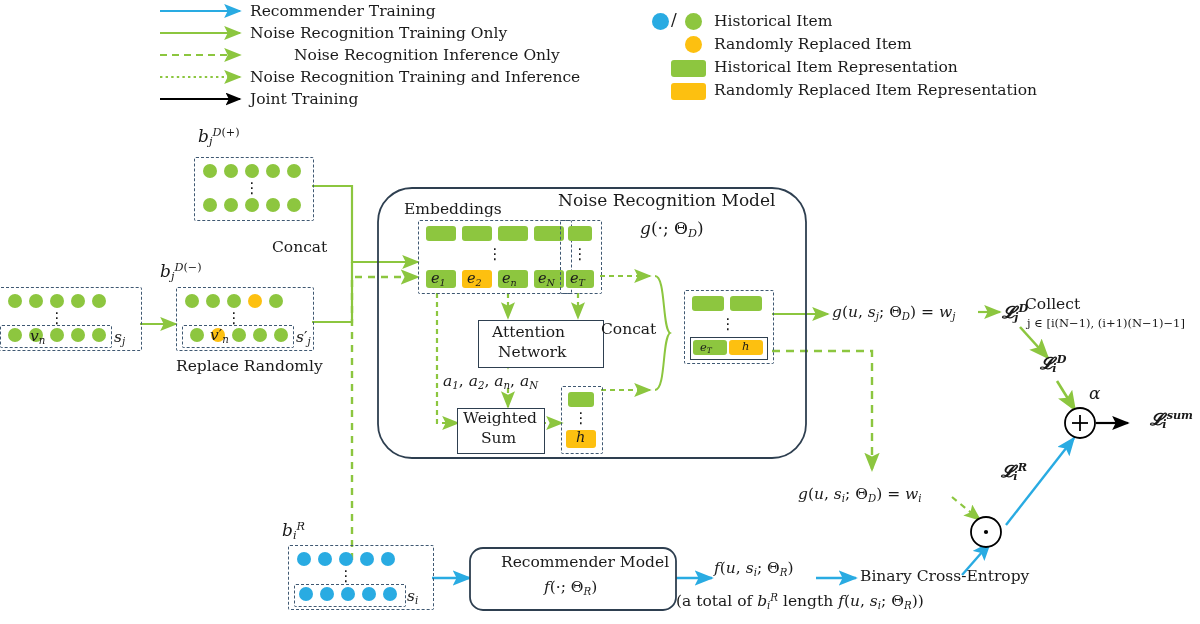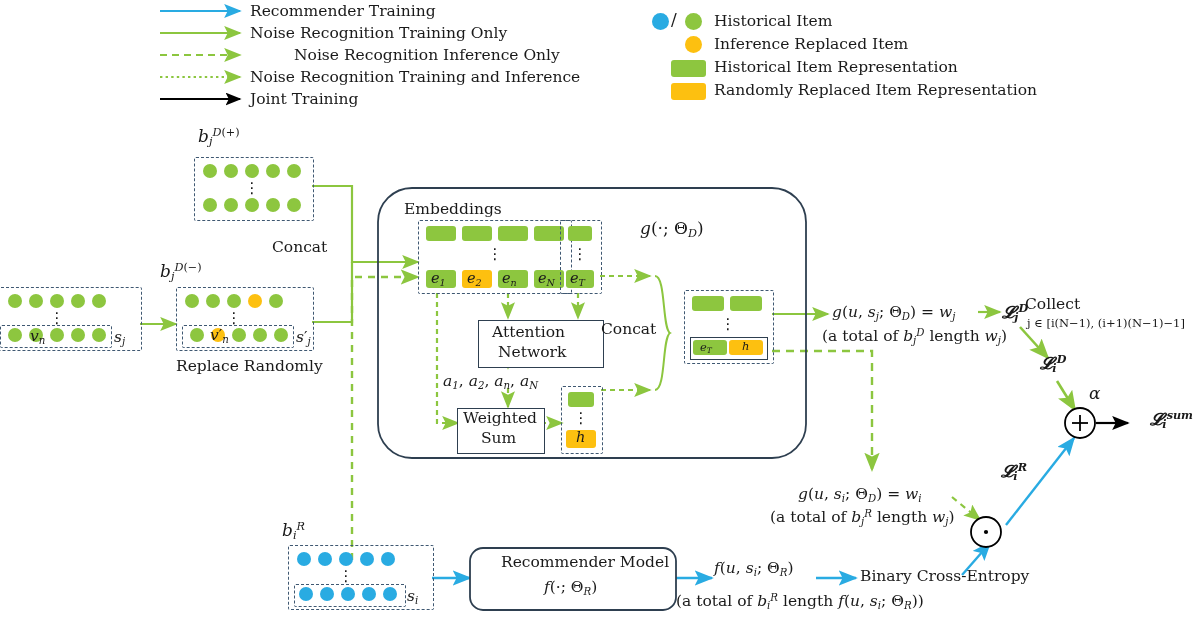--- a/index.html
+++ b/index.html
@@ -114,21 +114,21 @@
   <div class="lbl legend-txt" style="left:250px;top:46px;margin-left:44px;">Noise Recognition Inference Only</div>
   <div class="lbl legend-txt" style="left:250px;top:68px;">Noise Recognition Training and Inference</div>
   <div class="lbl legend-txt" style="left:250px;top:90px;">Joint Training</div>
 
   <div class="dot" style="left:652px;top:13px;width:17px;height:17px;background:#29ABE2;"></div>
   <div class="lbl" style="left:671px;top:9px;font-size:17px;">/</div>
   <div class="dot" style="left:685px;top:13px;width:17px;height:17px;background:#8DC63F;"></div>
   <div class="lbl legend-txt" style="left:714px;top:12px;">Historical Item</div>
 
   <div class="dot" style="left:685px;top:36px;width:17px;height:17px;background:#FDC010;"></div>
-  <div class="lbl legend-txt" style="left:714px;top:35px;">Inference Replaced Item</div>
+  <div class="lbl legend-txt" style="left:714px;top:35px;">Randomly Replaced Item</div>
 
   <div class="chip" style="left:671px;top:60px;width:35px;height:17px;background:#8DC63F;"></div>
   <div class="lbl legend-txt" style="left:714px;top:58px;text-align:right;">Historical Item Representation</div>
 
   <div class="chip" style="left:671px;top:83px;width:35px;height:17px;background:#FDC010;"></div>
   <div class="lbl legend-txt" style="left:714px;top:81px;">Randomly Replaced Item Representation</div>
 
   <div class="lbl lg" style="left:198px;top:126px;">
     <span class="mi">b</span><span class="sub">j</span><span class="sup"><span class="mi">D</span>(+)</span>
   </div>
@@ -184,20 +184,21 @@
   <div class="lbl md" style="left:210px;top:326px;">
     <span class="mi">v</span>′<span class="sub">n</span>
   </div>
   <div class="lbl md" style="left:296px;top:328px;">
     <span class="mi">s</span>′<span class="sub">j</span>
   </div>
   <div class="lbl md" style="left:176px;top:357px;">Replace Randomly</div>
 
   <div class="lbl md" style="left:272px;top:238px;">Concat</div>
 
+  <div class="lbl lg" style="left:558px;top:190px;">Noise Recognition Model</div>
   <div class="lbl lg" style="left:640px;top:218px;">
     <span class="mi">g</span>(·;&nbsp;Θ<span class="sub">D</span>)
   </div>
   <div class="lbl md" style="left:404px;top:200px;">Embeddings</div>
 
   <div class="dbox" style="left:418px;top:220px;width:152px;height:72px;"></div>
   <div class="chip" style="left:426px;top:226px;width:30px;height:15px;background:#8DC63F;"></div>
   <div class="chip" style="left:462px;top:226px;width:30px;height:15px;background:#8DC63F;"></div>
   <div class="chip" style="left:498px;top:226px;width:30px;height:15px;background:#8DC63F;"></div>
   <div class="chip" style="left:534px;top:226px;width:30px;height:15px;background:#8DC63F;"></div>
@@ -243,44 +244,38 @@
   <div class="vdots" style="left:720px;top:320px;width:16px;">⋮</div>
   <div class="sbox" style="left:690px;top:337px;width:76px;height:21px;"></div>
   <div class="chip" style="left:693px;top:340px;width:34px;height:15px;background:#8DC63F;"></div>
   <div class="chip" style="left:729px;top:340px;width:34px;height:15px;background:#FDC010;"></div>
   <div class="lbl tinytxt" style="left:700px;top:340px;"><span class="mi">e</span><span class="sub">T</span></div>
   <div class="lbl tinytxt" style="left:742px;top:339px;"><span class="mi">h</span></div>
 
   <div class="lbl md" style="left:832px;top:303px;">
     <span class="mi">g</span>(<span class="mi">u</span>,&nbsp;<span class="mi">s</span><span class="sub">j</span>;&nbsp;Θ<span class="sub">D</span>)&nbsp;=&nbsp;<span class="mi">w</span><span class="sub">j</span>
   </div>
-  <div class="lbl md" style="left:822px;top:327px;">
-    (a total of <span class="mi">b</span><span class="sub">j</span><span class="supn"><span class="mi">D</span></span> length <span class="mi">w</span><span class="sub">j</span>)
-  </div>
   <div class="lbl lg cal" style="left:1002px;top:301px;">
     𝓛<span class="sub">j</span><span class="supn"><span class="mi">D</span></span>
   </div>
   <div class="lbl md" style="left:1025px;top:295px;">Collect</div>
   <div class="lbl tinytxt" style="left:1027px;top:316px;">j ∈ [i(N−1), (i+1)(N−1)−1]</div>
   <div class="lbl lg cal" style="left:1040px;top:352px;">
     𝓛<span class="sub">i</span><span class="supn"><span class="mi">D</span></span>
   </div>
   <div class="lbl lg" style="left:1089px;top:383px;"><span class="mi">α</span></div>
   <div class="lbl lg cal" style="left:1001px;top:460px;">
     𝓛<span class="sub">i</span><span class="supn"><span class="mi">R</span></span>
   </div>
   <div class="lbl lg cal" style="left:1134px;top:408px;margin-left:16px;">
     𝓛<span class="sub">i</span><span class="sup">sum</span>
   </div>
 
   <div class="lbl md" style="left:798px;top:485px;">
     <span class="mi">g</span>(<span class="mi">u</span>,&nbsp;<span class="mi">s</span><span class="sub">i</span>;&nbsp;Θ<span class="sub">D</span>)&nbsp;=&nbsp;<span class="mi">w</span><span class="sub">i</span>
-  </div>
-  <div class="lbl md" style="left:770px;top:508px;">
-    (a total of <span class="mi">b</span><span class="sub">j</span><span class="supn"><span class="mi">R</span></span> length <span class="mi">w</span><span class="sub">j</span>)
   </div>
 
   <div class="lbl lg" style="left:282px;top:520px;">
     <span class="mi">b</span><span class="sub">i</span><span class="supn"><span class="mi">R</span></span>
   </div>
   <div class="dbox" style="left:288px;top:545px;width:144px;height:63px;"></div>
   <div class="dot" style="left:297px;top:552px;width:14px;height:14px;background:#29ABE2;"></div>
   <div class="dot" style="left:318px;top:552px;width:14px;height:14px;background:#29ABE2;"></div>
   <div class="dot" style="left:339px;top:552px;width:14px;height:14px;background:#29ABE2;"></div>
   <div class="dot" style="left:360px;top:552px;width:14px;height:14px;background:#29ABE2;"></div>

